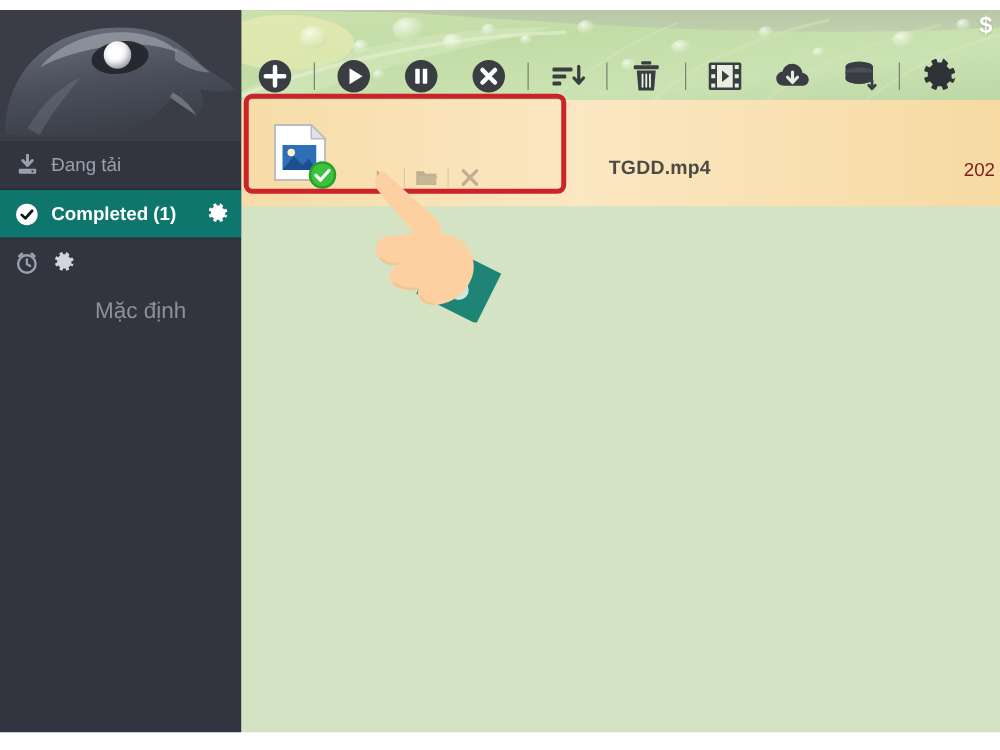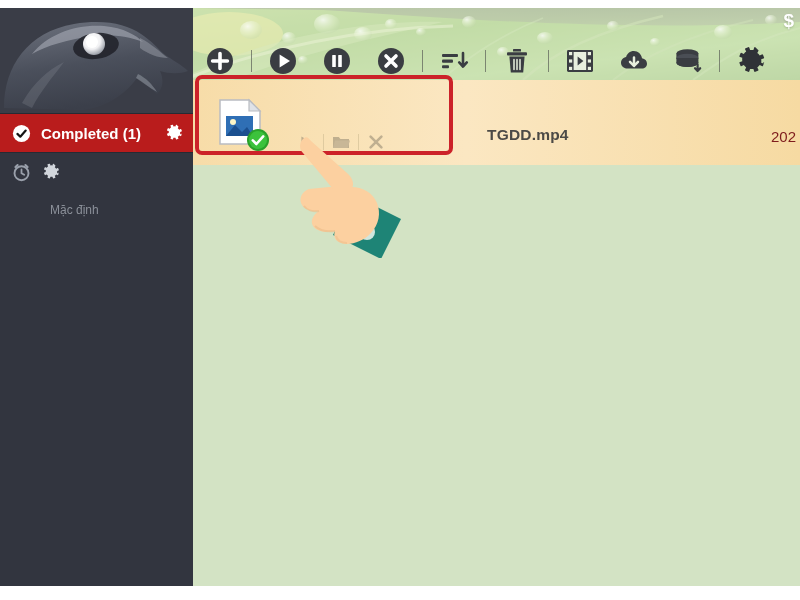--- a/index.html
+++ b/index.html
@@ -33,23 +33,23 @@
     position:relative; width:193px; height:105px;
     background:#3a3d47; overflow:hidden;
   }
   .logo-panel svg { position:absolute; left:0; top:0; }
 
   .nav-item {
     position:relative; display:flex; align-items:center;
     height:38px; padding:0 10px 0 12px; gap:10px;
     color:#9aa0ab; font-size:15px;
   }
-  .nav-item.sub { padding-left:50px; color:#8b9099; font-size:12px; }
+  .nav-item.sub { padding-left:76px; color:#8b9099; font-size:18px; }
   .nav-item.active {
-    background:#b91c1c; color:#ffffff; font-weight:bold;
+    background:#0f766e; color:#ffffff; font-weight:bold;
   }
   .nav-item .nav-ico {
     width:19px; height:19px; flex:0 0 19px;
     display:flex; align-items:center; justify-content:center;
   }
   .nav-item .nav-label { flex:1 1 auto; white-space:nowrap; }
   .nav-item .nav-gear {
     width:19px; height:19px; flex:0 0 19px;
     display:flex; align-items:center; justify-content:center;
   }
@@ -172,20 +172,30 @@
 
         <path d="M22,95 C34,74 48,62 64,54 C52,70 40,84 32,100 Z" fill="#9aa0aa" opacity="0.22"></path>
 
         <ellipse cx="96" cy="38" rx="23" ry="13" transform="rotate(-8 96 38)" fill="#22242b" opacity="0.9"></ellipse>
 
         <circle cx="94" cy="36" r="11" fill="url(#eye)"></circle>
         <circle cx="92" cy="34" r="6" fill="#ffffff"></circle>
       </svg>
     </div>
 
+    <div class="nav-item">
+      <span class="nav-ico">
+        <svg width="18" height="18" viewBox="0 0 18 18">
+          <path d="M9 1 L9 8 M5.2 5.4 L9 9.4 L12.8 5.4" stroke="#9aa0ab" stroke-width="2.4" fill="none" stroke-linecap="round" stroke-linejoin="round"></path>
+          <rect x="2" y="12" width="14" height="4" rx="1" fill="#9aa0ab"></rect>
+          <circle cx="13" cy="14" r="0.9" fill="#32353f"></circle>
+        </svg>
+      </span>
+      <span class="nav-label">Đang tải</span>
+    </div>
     <div class="nav-divider"></div>
 
     <div class="nav-item active">
       <span class="nav-ico">
         <svg width="19" height="19" viewBox="0 0 19 19">
           <circle cx="9.5" cy="9.5" r="8.6" fill="#ffffff"></circle>
           <path d="M5.4 9.9 L8.3 12.7 L13.7 6.6" stroke="#141414" stroke-width="2.2" fill="none" stroke-linecap="round" stroke-linejoin="round"></path>
         </svg>
       </span>
       <span class="nav-label">Completed (1)</span>

